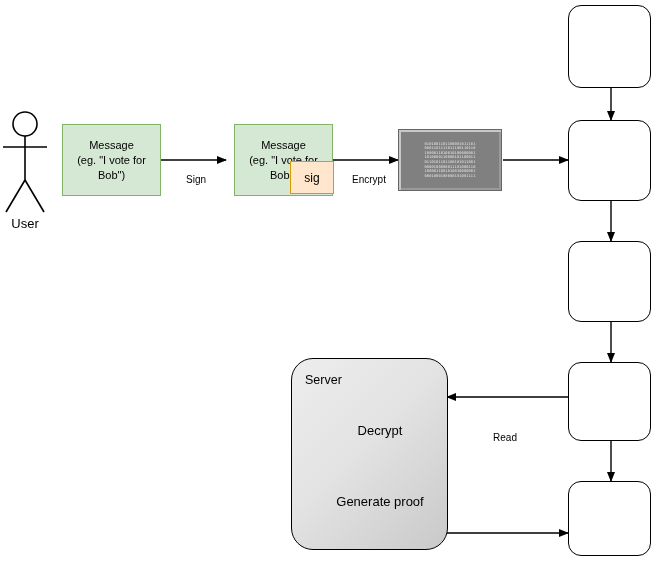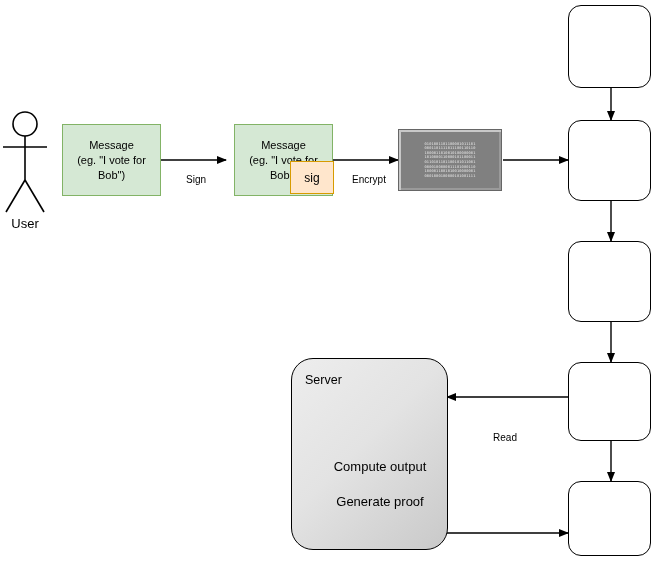--- a/index.html
+++ b/index.html
@@ -118,19 +118,19 @@
 
   <div class="node chainblock" style="left:568px;top:5px;width:83px;height:83px;"></div>
   <div class="node chainblock" style="left:568px;top:120px;width:83px;height:81px;"></div>
   <div class="node chainblock" style="left:568px;top:241px;width:83px;height:81px;"></div>
   <div class="node chainblock" style="left:568px;top:362px;width:83px;height:79px;"></div>
   <div class="node chainblock" style="left:568px;top:481px;width:83px;height:75px;"></div>
 
   <div class="node server" style="left:291px;top:358px;width:157px;height:192px;"></div>
   <div class="server-title" style="left:305px;top:373px;">Server</div>
 
-  <div class="step" style="left:300px;top:459px;">Compute output</div>
+  <div class="step" style="left:300px;top:423px;">Decrypt</div>
   <div class="step" style="left:300px;top:494px;">Generate proof</div>
 
   <div class="edge-label" style="left:478px;top:382px;width:54px;margin-top:48px;">Read</div>
 
 
 </div>
 
 </body></html>

